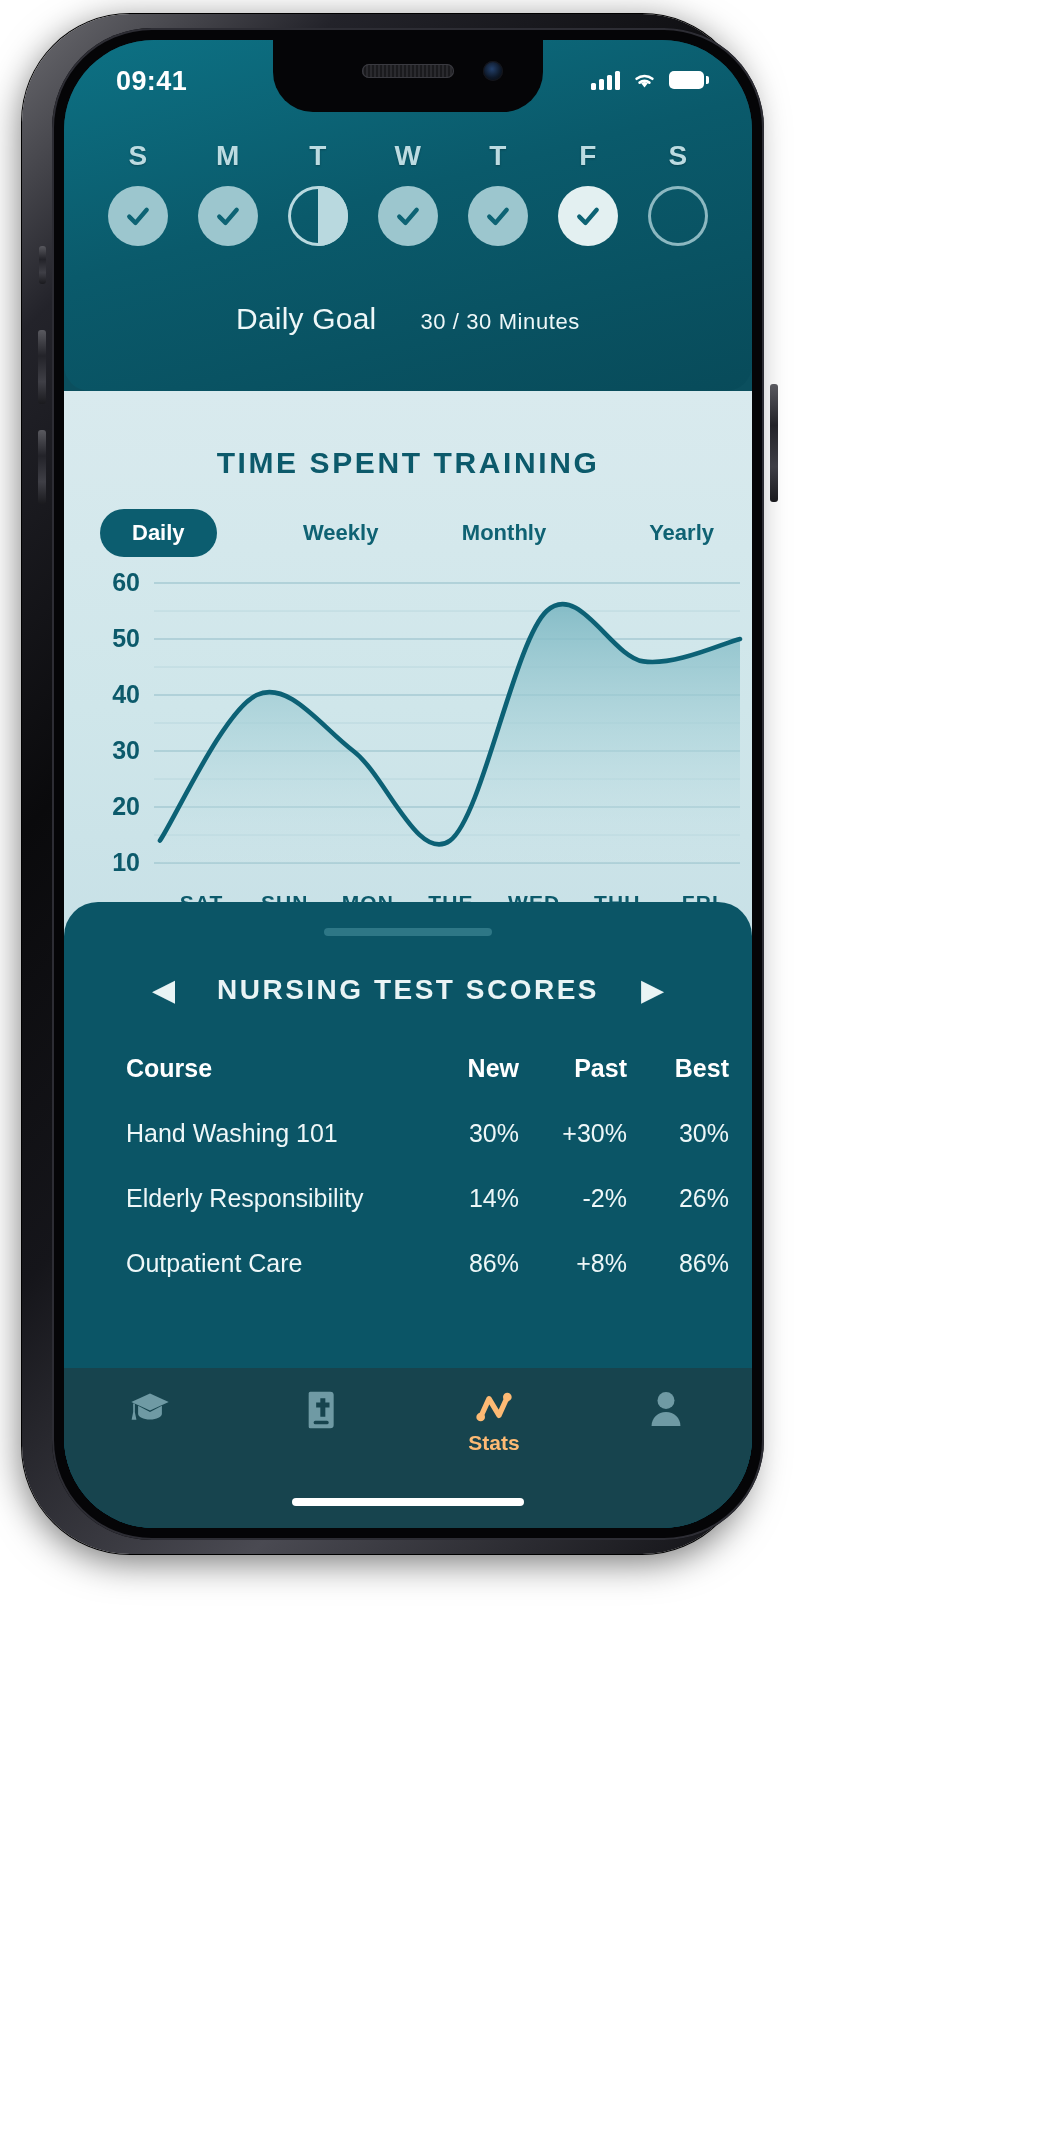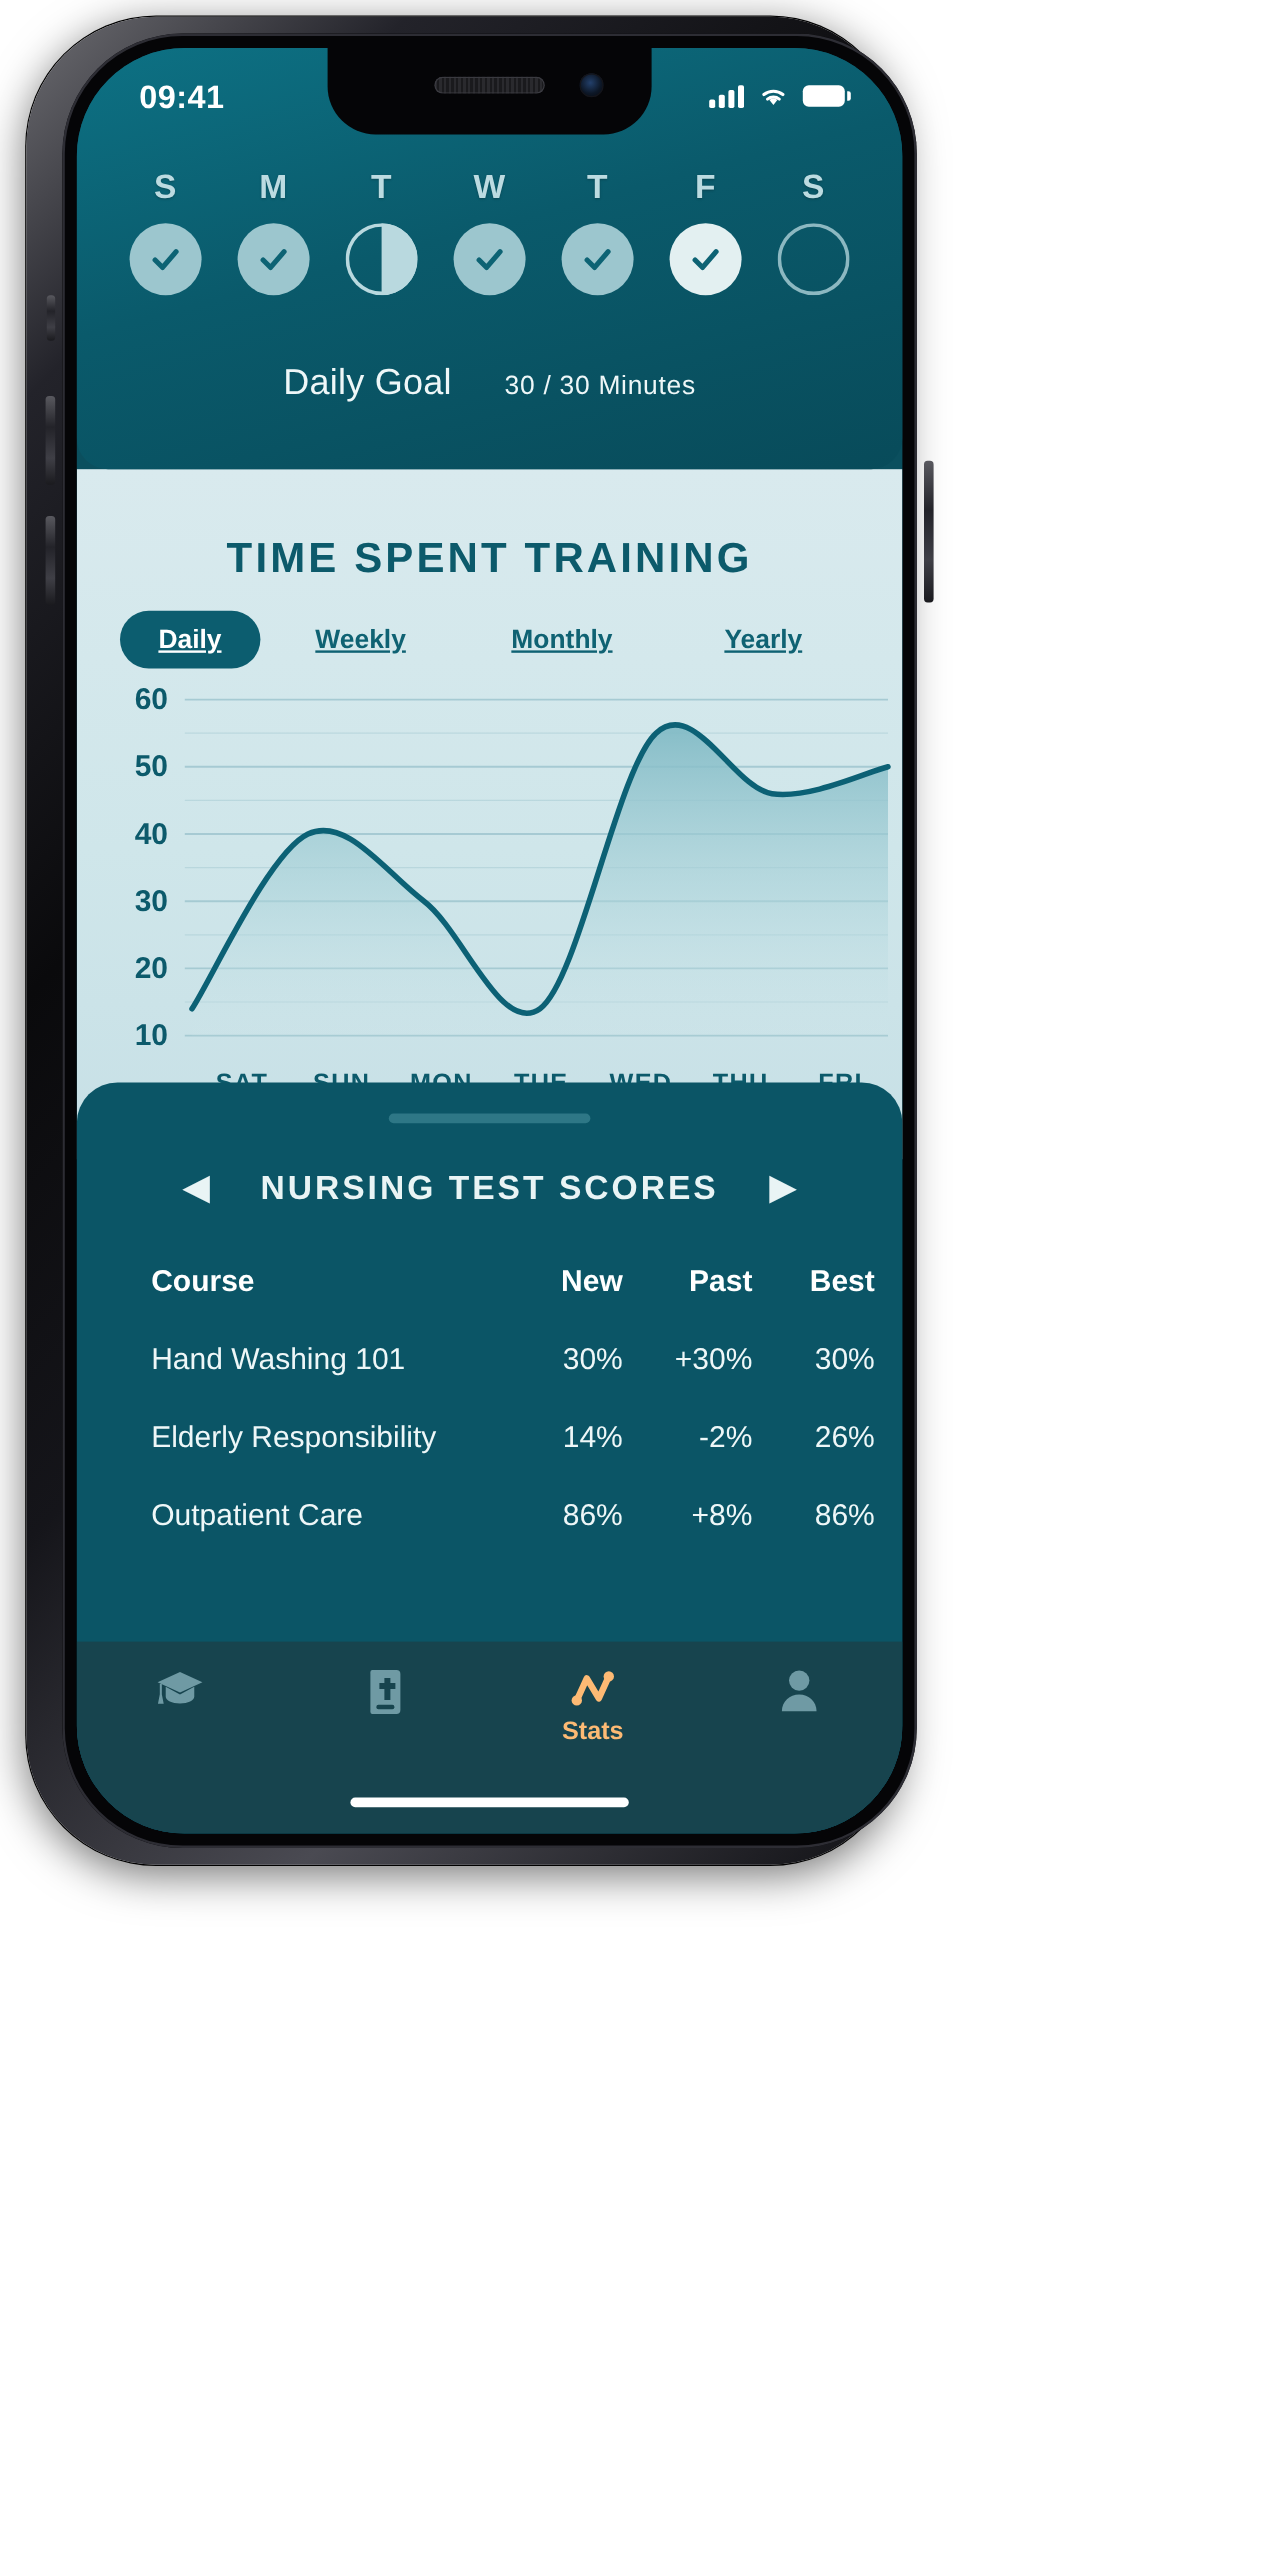--- a/index.html
+++ b/index.html
@@ -133,29 +133,29 @@
   .goal-label { font-size: 30px; font-weight: 400; letter-spacing: .2px; }
   .goal-value { font-size: 22px; font-weight: 400; letter-spacing: .6px; margin-left: 14px; }
 
   
   .chart-panel {
     position: absolute; left: 0; top: 351px; width: 100%; height: 575px;
     background: linear-gradient(180deg,#d9eaee 0%, #cfe6ea 55%, #c7e0e6 100%);
   }
   .chart-title {
     position: absolute; left: 0; right: 0; top: 55px; text-align: center;
-    font-size: 35px; font-weight: 700; letter-spacing: 2.6px; color: #0c5a6b;
+    font-size: 30px; font-weight: 700; letter-spacing: 2.6px; color: #0c5a6b;
   }
   .range-tabs {
     position: absolute; left: 32px; right: 32px; top: 118px;
     display: flex; justify-content: space-between; align-items: center;
   }
   .range-tab {
     font-size: 22px; font-weight: 600; color: #0f6273;
-    padding: 11px 6px; text-align: center; flex: 1; text-decoration: underline;
+    padding: 11px 6px; text-align: right; flex: 1;
   }
   .range-tab.active {
     background: #0c5d6f; color: #ffffff; border-radius: 24px;
     flex: 0 0 auto; padding: 11px 32px; margin-left: 4px;
   }
   .chart-area { position: absolute; left: 0; top: 180px; width: 100%; height: 320px; }
   .chart-svg { position: absolute; left: 0; top: 0; width: 688px; height: 320px; }
   .x-labels {
     position: absolute; left: 96px; right: 10px; top: 500px;
     display: flex; justify-content: space-between;

